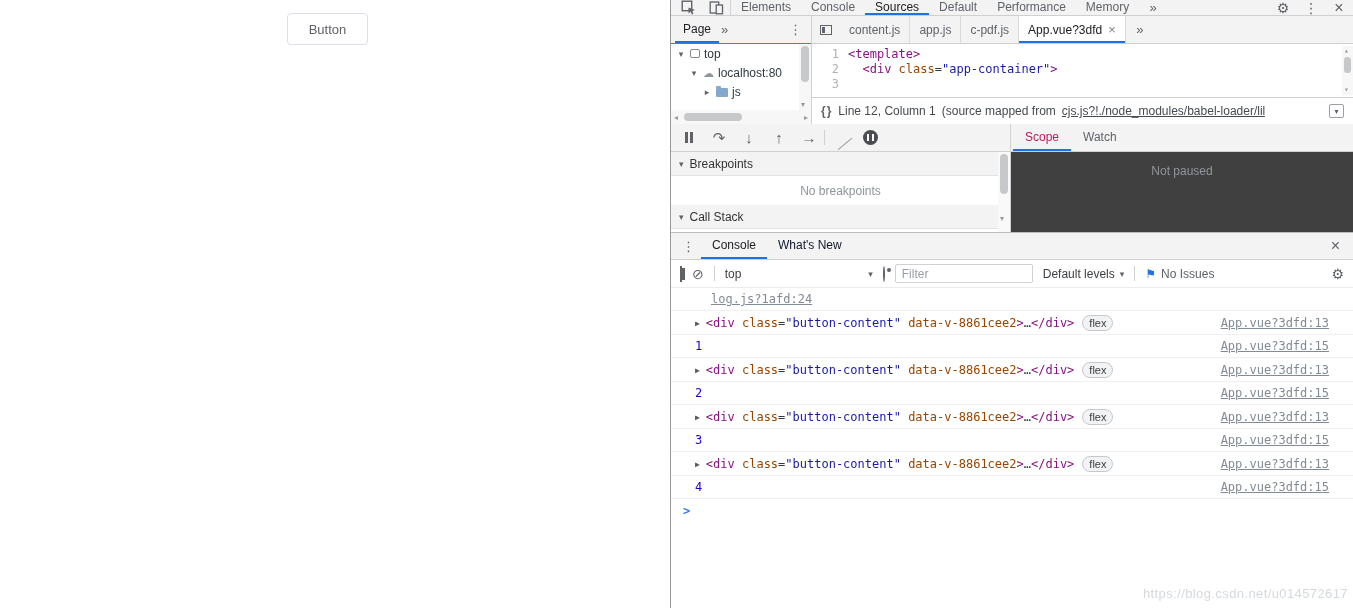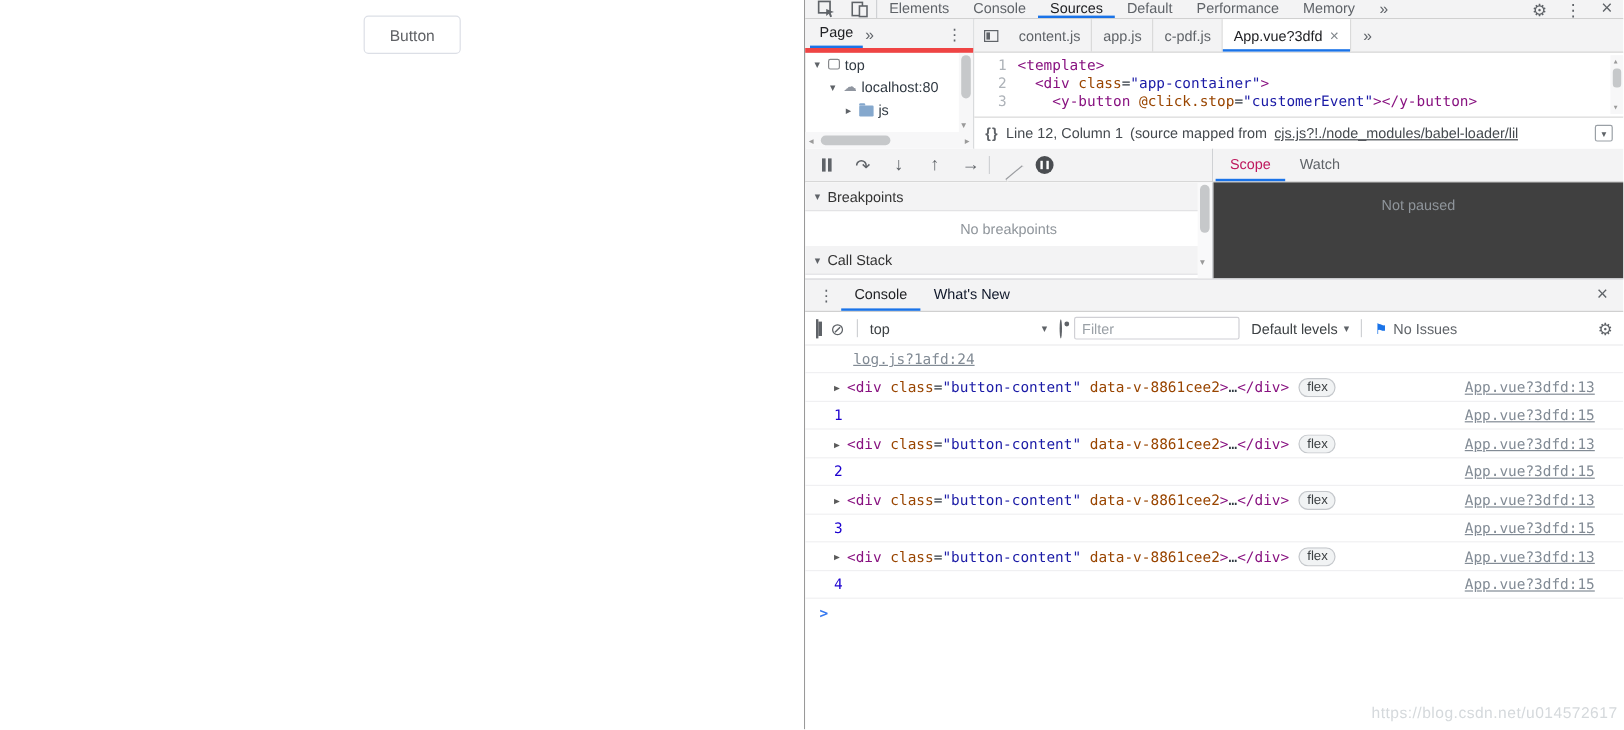--- a/index.html
+++ b/index.html
@@ -3,40 +3,40 @@
 <meta charset="utf-8">
 <style>
   *{box-sizing:border-box;margin:0;padding:0}
   body{margin:0;background:#fff}
   .screen{position:relative;width:1353px;height:608px;background:#fff;overflow:hidden;
     font-family:"Liberation Sans",sans-serif;font-size:12px;color:#303942}
   .spacer{flex:1}
   .vdiv{width:1px;height:15px;background:#cfd1d4;flex:none}
 
   
-  .page-area{position:absolute;left:16px;top:0;width:670px;height:608px;background:#fff}
+  .page-area{position:absolute;left:0;top:0;width:670px;height:608px;background:#fff}
   .el-button{position:absolute;left:287px;top:13px;width:81px;height:32px;background:#fff;
     border:1px solid #dcdfe6;border-radius:4px;font:13px "Liberation Sans",sans-serif;color:#606266;cursor:pointer}
 
   
   .devtools{position:absolute;left:670px;top:0;width:683px;height:608px;background:#fff;
     border-left:1px solid #999;display:flex;flex-direction:column}
 
   
   .main-tabbar{height:16px;background:#f3f3f4;border-bottom:1px solid #d0d0d0;display:flex;align-items:center;padding-left:3px;flex:none}
   .tool-icon{width:28px;height:100%;display:flex;align-items:center;justify-content:center;color:#5f6368;font-size:14px;cursor:pointer;flex:none}
   .main-tabs{display:flex;height:100%}
   .main-tab{padding:0 10px;display:flex;align-items:center;color:#5f6368;border-bottom:2px solid transparent;cursor:pointer;white-space:nowrap}
   .main-tab.active{color:#202124;border-bottom-color:#1a73e8}
   .chev{font-size:13px}
 
   
   .sources-row{height:108px;display:flex;flex:none}
   .navigator{width:141px;flex:none;border-right:1px solid #cfd1d4;display:flex;flex-direction:column}
-  .nav-header{height:28px;background:#f3f3f4;border-bottom:4px solid #ef4444;display:flex;align-items:center;padding:0 3px 0 4px;flex:none}
+  .nav-header{height:28px;background:#f3f3f4;border-bottom:1px solid #ef4444;display:flex;align-items:center;padding:0 3px 0 4px;flex:none}
   .nav-tab{height:100%;display:flex;align-items:center;padding:0 8px;color:#202124;border-bottom:2px solid #1a73e8;cursor:pointer}
   .nav-header .chev{color:#5f6368;margin-left:2px}
   .kebab{color:#5f6368;font-size:13px;cursor:pointer;padding:0 6px}
   .tree{position:relative;flex:1;overflow:hidden}
   .tree-row{height:19px;display:flex;align-items:center;gap:4px;cursor:pointer;white-space:nowrap}
   .tree-arrow{width:10px;font-size:9px;color:#5f6368;text-align:center;flex:none}
   .icon-frame{width:10px;height:9px;border:1px solid #86888b;border-radius:2px;flex:none}
   .icon-cloud{color:#9096a0;font-size:11px;line-height:10px;flex:none}
   .icon-folder{width:12px;height:9px;background:#85a8cd;border-radius:1px;position:relative;margin-top:2px;flex:none}
   .icon-folder::before{content:'';position:absolute;top:-2px;left:0;width:5px;height:2px;background:#85a8cd;border-radius:1px 1px 0 0}
@@ -219,21 +219,21 @@
               <div class="file-tab active">
                 <span>App.vue?3dfd</span>
                 <span class="tab-close">×</span>
               </div>
             </div>
           <span class="tool-icon chev">»</span>
         </div>
         <div class="code-wrap" id="code-lines">
           <div class="code-line"><span class="gutter">1</span><span class="code-text"><span class="tok-tag">&lt;template&gt;</span></span></div>
             <div class="code-line"><span class="gutter">2</span><span class="code-text"><span class="tok-plain">  </span><span class="tok-tag">&lt;div</span><span class="tok-plain"> </span><span class="tok-attr">class</span><span class="tok-plain">=</span><span class="tok-value">"app-container"</span><span class="tok-tag">&gt;</span></span></div>
-            <div class="code-line"><span class="gutter">3</span><span class="code-text"><span class="tok-plain">    </span><span class="tok-tag">&lt;y-button</span><span class="tok-plain"> </span><span class="tok-attr">@click.stop</span><span class="tok-plain">=</span><span class="tok-value">"customerEvent"</span><span class="tok-tag">&gt;&lt;/y-button&gt;</span></span></div>
+            <div class="code-line"><span class="gutter">3</span></div>
             <div class="editor-scroll">
             <span class="scroll-arrow" style="left:2px;top:1px">▴</span>
             <span class="editor-vthumb"></span>
             <span class="scroll-arrow" style="left:2px;bottom:1px">▾</span>
           </div>
         </div>
         <div class="status-bar">
           <span class="braces">{}</span>
           <span>Line 12, Column 1</span>
           <span>(source mapped from</span>

